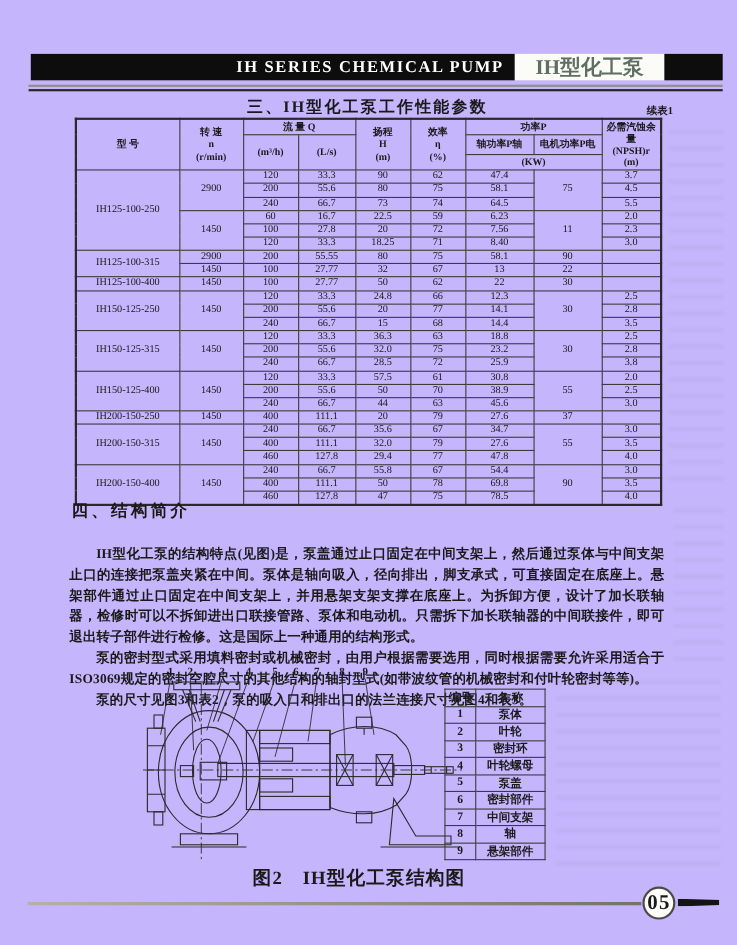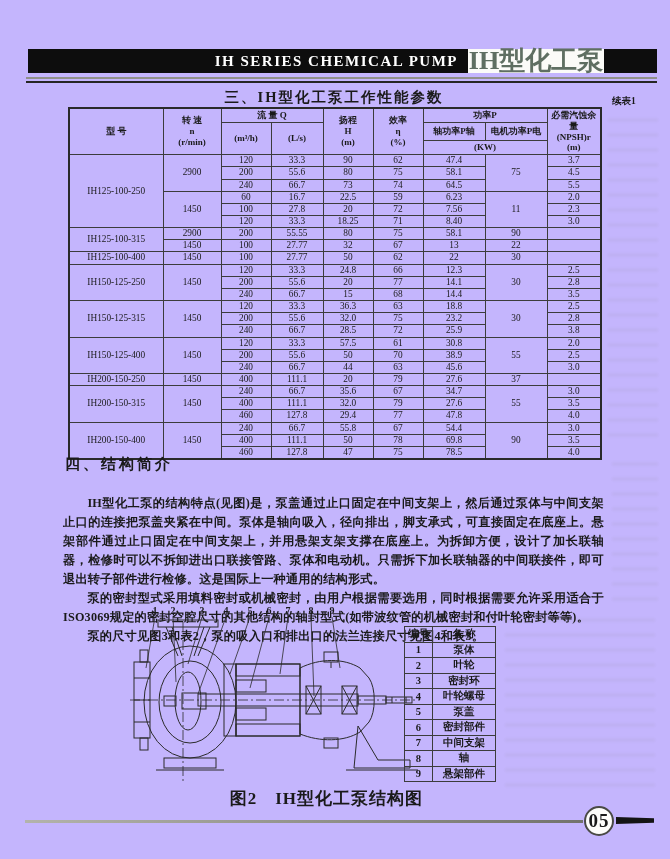--- a/index.html
+++ b/index.html
@@ -4,29 +4,29 @@
 <style>
   html,body{margin:0;padding:0;background:#d9d9d4;}
   .page{position:relative;width:670px;height:859px;background:#c4b5fd;
         font-family:Liberation Serif, serif;color:#1a1a1a;overflow:hidden;padding-left:22px;}
 
   
   .banner{position:absolute;left:28px;top:49px;width:629px;height:24px;display:flex;}
   .banner-black-left{background:#0d0d0d;flex:0 0 430px;color:#fff;display:flex;align-items:center;
         justify-content:flex-end;padding-right:10px;font-weight:bold;font-size:15px;letter-spacing:1.5px;}
   .banner-cn-wrap{flex:0 0 136px;background:#fbfbf8;display:flex;align-items:center;justify-content:center;overflow:visible;}
-  .banner-cn{font-size:26px;font-weight:900;color:#5f6f62;line-height:1;white-space:nowrap;}
+  .banner-cn{font-size:19px;font-weight:900;color:#5f6f62;line-height:1;white-space:nowrap;}
   .banner-black-right{background:#0d0d0d;flex:1;}
   .rule-light{position:absolute;left:26px;top:77px;width:631px;height:2px;background:#90908a;}
   .rule-dark{position:absolute;left:26px;top:81px;width:631px;height:2px;background:#262624;}
 
   
   .perf-title{position:absolute;top:88px;left:68px;width:532px;text-align:center;
         font-size:14.5px;font-weight:bold;letter-spacing:2px;}
-  .cont-note{position:absolute;top:95px;left:588px;font-size:9.5px;font-weight:bold;margin-left:24px;}
+  .cont-note{position:absolute;top:95px;left:588px;font-size:9.5px;font-weight:bold;}
 
   
   table{border-collapse:collapse;}
   .perf-table{position:absolute;left:68px;top:107px;width:532px;table-layout:fixed;border:2px solid #2a2a2a;}
   .perf-table th,.perf-table td{border:1px solid #3c3c3c;text-align:center;vertical-align:middle;
         padding:0;font-size:9.3px;line-height:1.2;}
   .perf-table th{font-weight:bold;font-size:9px;white-space:pre-line;padding:1px 0;}
   .perf-table td{height:11px;}
   .perf-table .group-start td{border-top-width:1.5px;}
   .c-model{width:94px;} .c-speed{width:58px;} .c-q1{width:50px;} .c-q2{width:52px;}

